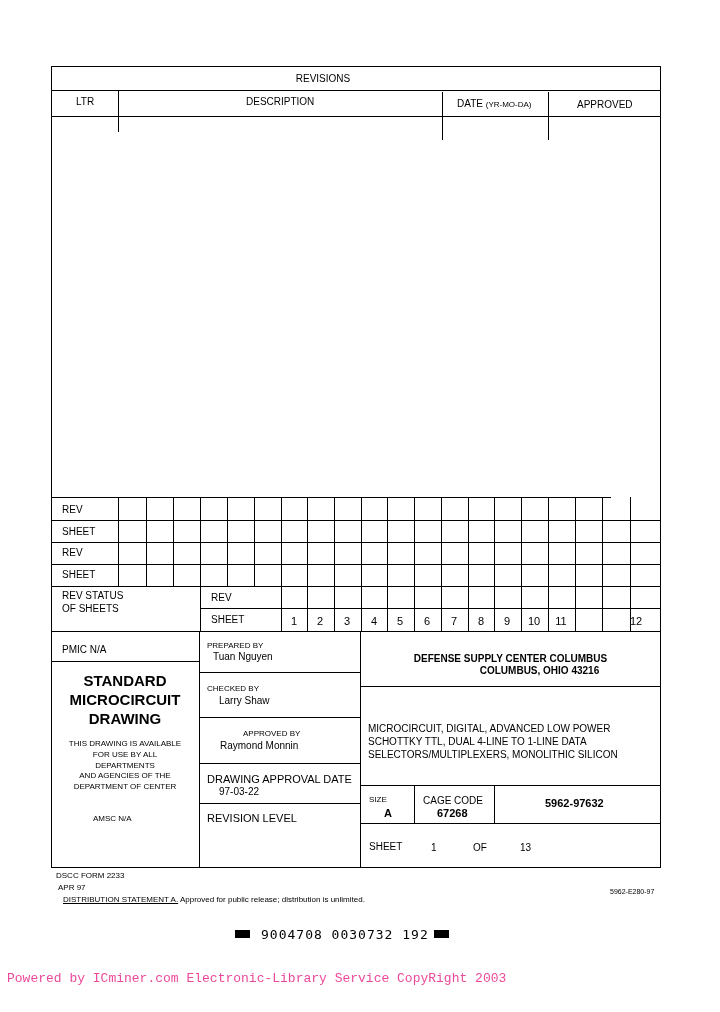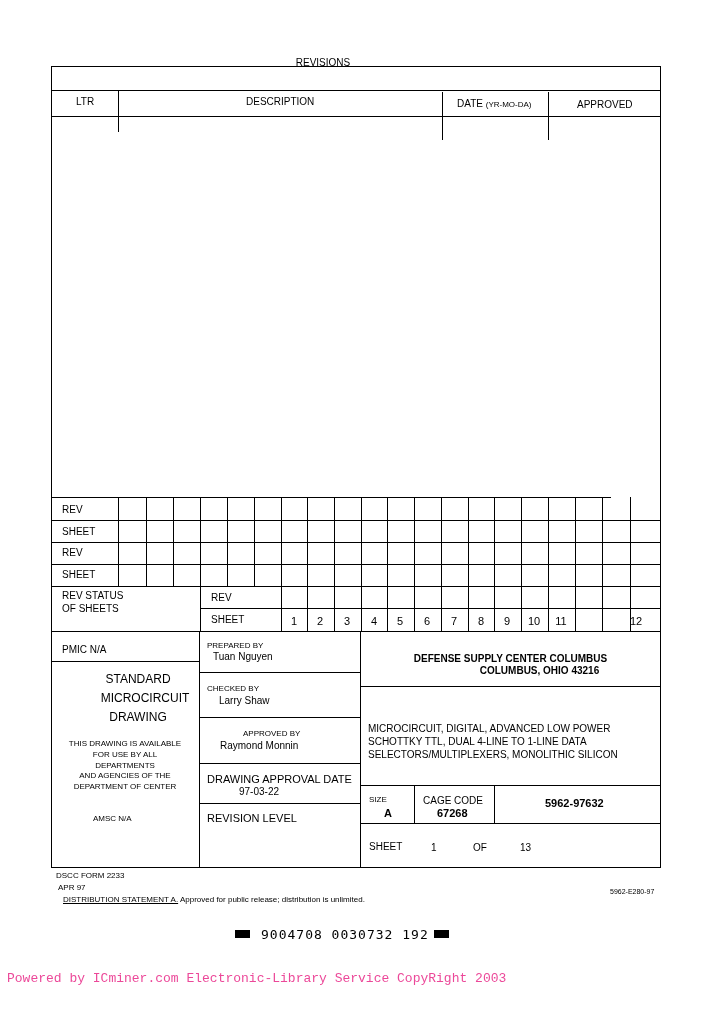--- a/index.html
+++ b/index.html
@@ -4,34 +4,34 @@
 <style>
   html, body { margin:0; padding:0; background:#ffffff; }
   body { width:720px; height:1012px; position:relative; overflow:hidden; font-family:"Liberation Sans", sans-serif; color:#000; }
   .abs { position:absolute; }
   .line-h { position:absolute; height:1px; background:#000; }
   .line-v { position:absolute; width:1px; background:#000; }
   .t { position:absolute; white-space:nowrap; line-height:1; }
   .sm { font-size:10px; }
   .xs { font-size:8px; }
   .md { font-size:11px; }
-  .lg { font-size:12px; font-weight:normal;margin-left:13px; }
+  .lg { font-size:15px; font-weight:bold; }
   .b { font-weight:bold; }
   .center { text-align:center; }
   .grid-num { position:absolute; font-size:11px; text-align:center; width:26px; }
   .barcode { font-family:"DejaVu Sans Mono", monospace; font-size:13px; letter-spacing:1px; }
   .footer { font-family:"Liberation Mono", monospace; font-size:13px; color:#ec4899; }
   .blk { position:absolute; background:#000; }
 </style>
 </head>
 <body>
 
 <div class="abs" style="left:51px;top:66px;width:610px;height:802px;border:1px solid #000;box-sizing:border-box;"></div>
 
-<div class="t sm center" style="left:51px;top:58px;width:544px;">REVISIONS</div>
+<div class="t sm center" style="left:51px;top:74px;width:544px;">REVISIONS</div>
 <div class="line-h" style="left:51px;top:90px;width:610px;"></div>
 <div class="t sm" style="left:76px;top:97px;">LTR</div>
 <div class="line-v" style="left:118px;top:90px;height:42px;"></div>
 <div class="t sm" style="left:246px;top:97px;">DESCRIPTION</div>
 <div class="line-v" style="left:442px;top:92px;height:48px;"></div>
 <div class="t sm" style="left:457px;top:99px;">
   <span>DATE</span>
   <span class="xs">(YR-MO-DA)</span>
 </div>
 <div class="line-v" style="left:548px;top:92px;height:48px;"></div>
@@ -89,40 +89,40 @@
 <div class="grid-num" style="left:521px;top:615px;">10</div>
 <div class="grid-num" style="left:548px;top:615px;">11</div>
 <div class="grid-num" style="left:575px;top:615px;padding-left:48px;">12</div>
 
 <div class="line-v" style="left:199px;top:631px;height:237px;"></div>
 <div class="line-v" style="left:360px;top:631px;height:237px;"></div>
 
 <div class="t sm" style="left:62px;top:645px;">PMIC N/A</div>
 <div class="line-h" style="left:51px;top:661px;width:148px;"></div>
 <div class="t lg center" style="left:51px;top:673px;width:148px;">STANDARD</div>
-<div class="t lg center" style="left:58px;top:692px;width:148px;">MICROCIRCUIT</div>
+<div class="t lg center" style="left:51px;top:692px;width:148px;">MICROCIRCUIT</div>
 <div class="t lg center" style="left:51px;top:711px;width:148px;">DRAWING</div>
 <div class="t xs center" style="left:51px;top:740px;width:148px;">THIS DRAWING IS AVAILABLE</div>
 <div class="t xs center" style="left:51px;top:751px;width:148px;">FOR USE BY ALL</div>
 <div class="t xs center" style="left:51px;top:762px;width:148px;">DEPARTMENTS</div>
 <div class="t xs center" style="left:51px;top:772px;width:148px;">AND AGENCIES OF THE</div>
 <div class="t xs center" style="left:51px;top:783px;width:148px;">DEPARTMENT OF CENTER</div>
 <div class="t xs" style="left:93px;top:815px;">AMSC N/A</div>
 
 <div class="t xs" style="left:207px;top:642px;">PREPARED BY</div>
 <div class="t sm" style="left:213px;top:652px;">Tuan Nguyen</div>
 <div class="line-h" style="left:199px;top:672px;width:161px;"></div>
 <div class="t xs" style="left:207px;top:685px;">CHECKED BY</div>
 <div class="t sm" style="left:219px;top:696px;">Larry Shaw</div>
 <div class="line-h" style="left:199px;top:717px;width:161px;"></div>
 <div class="t xs" style="left:207px;top:730px;margin-left:36px;">APPROVED BY</div>
 <div class="t sm" style="left:220px;top:741px;">Raymond Monnin</div>
 <div class="line-h" style="left:199px;top:763px;width:161px;"></div>
 <div class="t md" style="left:207px;top:774px;">DRAWING APPROVAL DATE</div>
-<div class="t sm" style="left:219px;top:787px;margin-left:20px;">97-03-22</div>
+<div class="t sm" style="left:219px;top:787px;">97-03-22</div>
 <div class="line-h" style="left:199px;top:803px;width:161px;"></div>
 <div class="t md" style="left:207px;top:813px;">REVISION LEVEL</div>
 
 <div class="t sm b center" style="left:360px;top:654px;width:301px;">DEFENSE SUPPLY CENTER COLUMBUS</div>
 <div class="t sm b center" style="left:360px;top:666px;width:359px;">COLUMBUS, OHIO  43216</div>
 <div class="line-h" style="left:360px;top:686px;width:301px;"></div>
 <div class="t sm" style="left:368px;top:724px;">MICROCIRCUIT, DIGITAL, ADVANCED LOW POWER</div>
 <div class="t sm" style="left:368px;top:737px;">SCHOTTKY TTL, DUAL 4-LINE TO 1-LINE DATA</div>
 <div class="t sm" style="left:368px;top:750px;">SELECTORS/MULTIPLEXERS, MONOLITHIC SILICON</div>
 <div class="line-h" style="left:360px;top:785px;width:301px;"></div>

